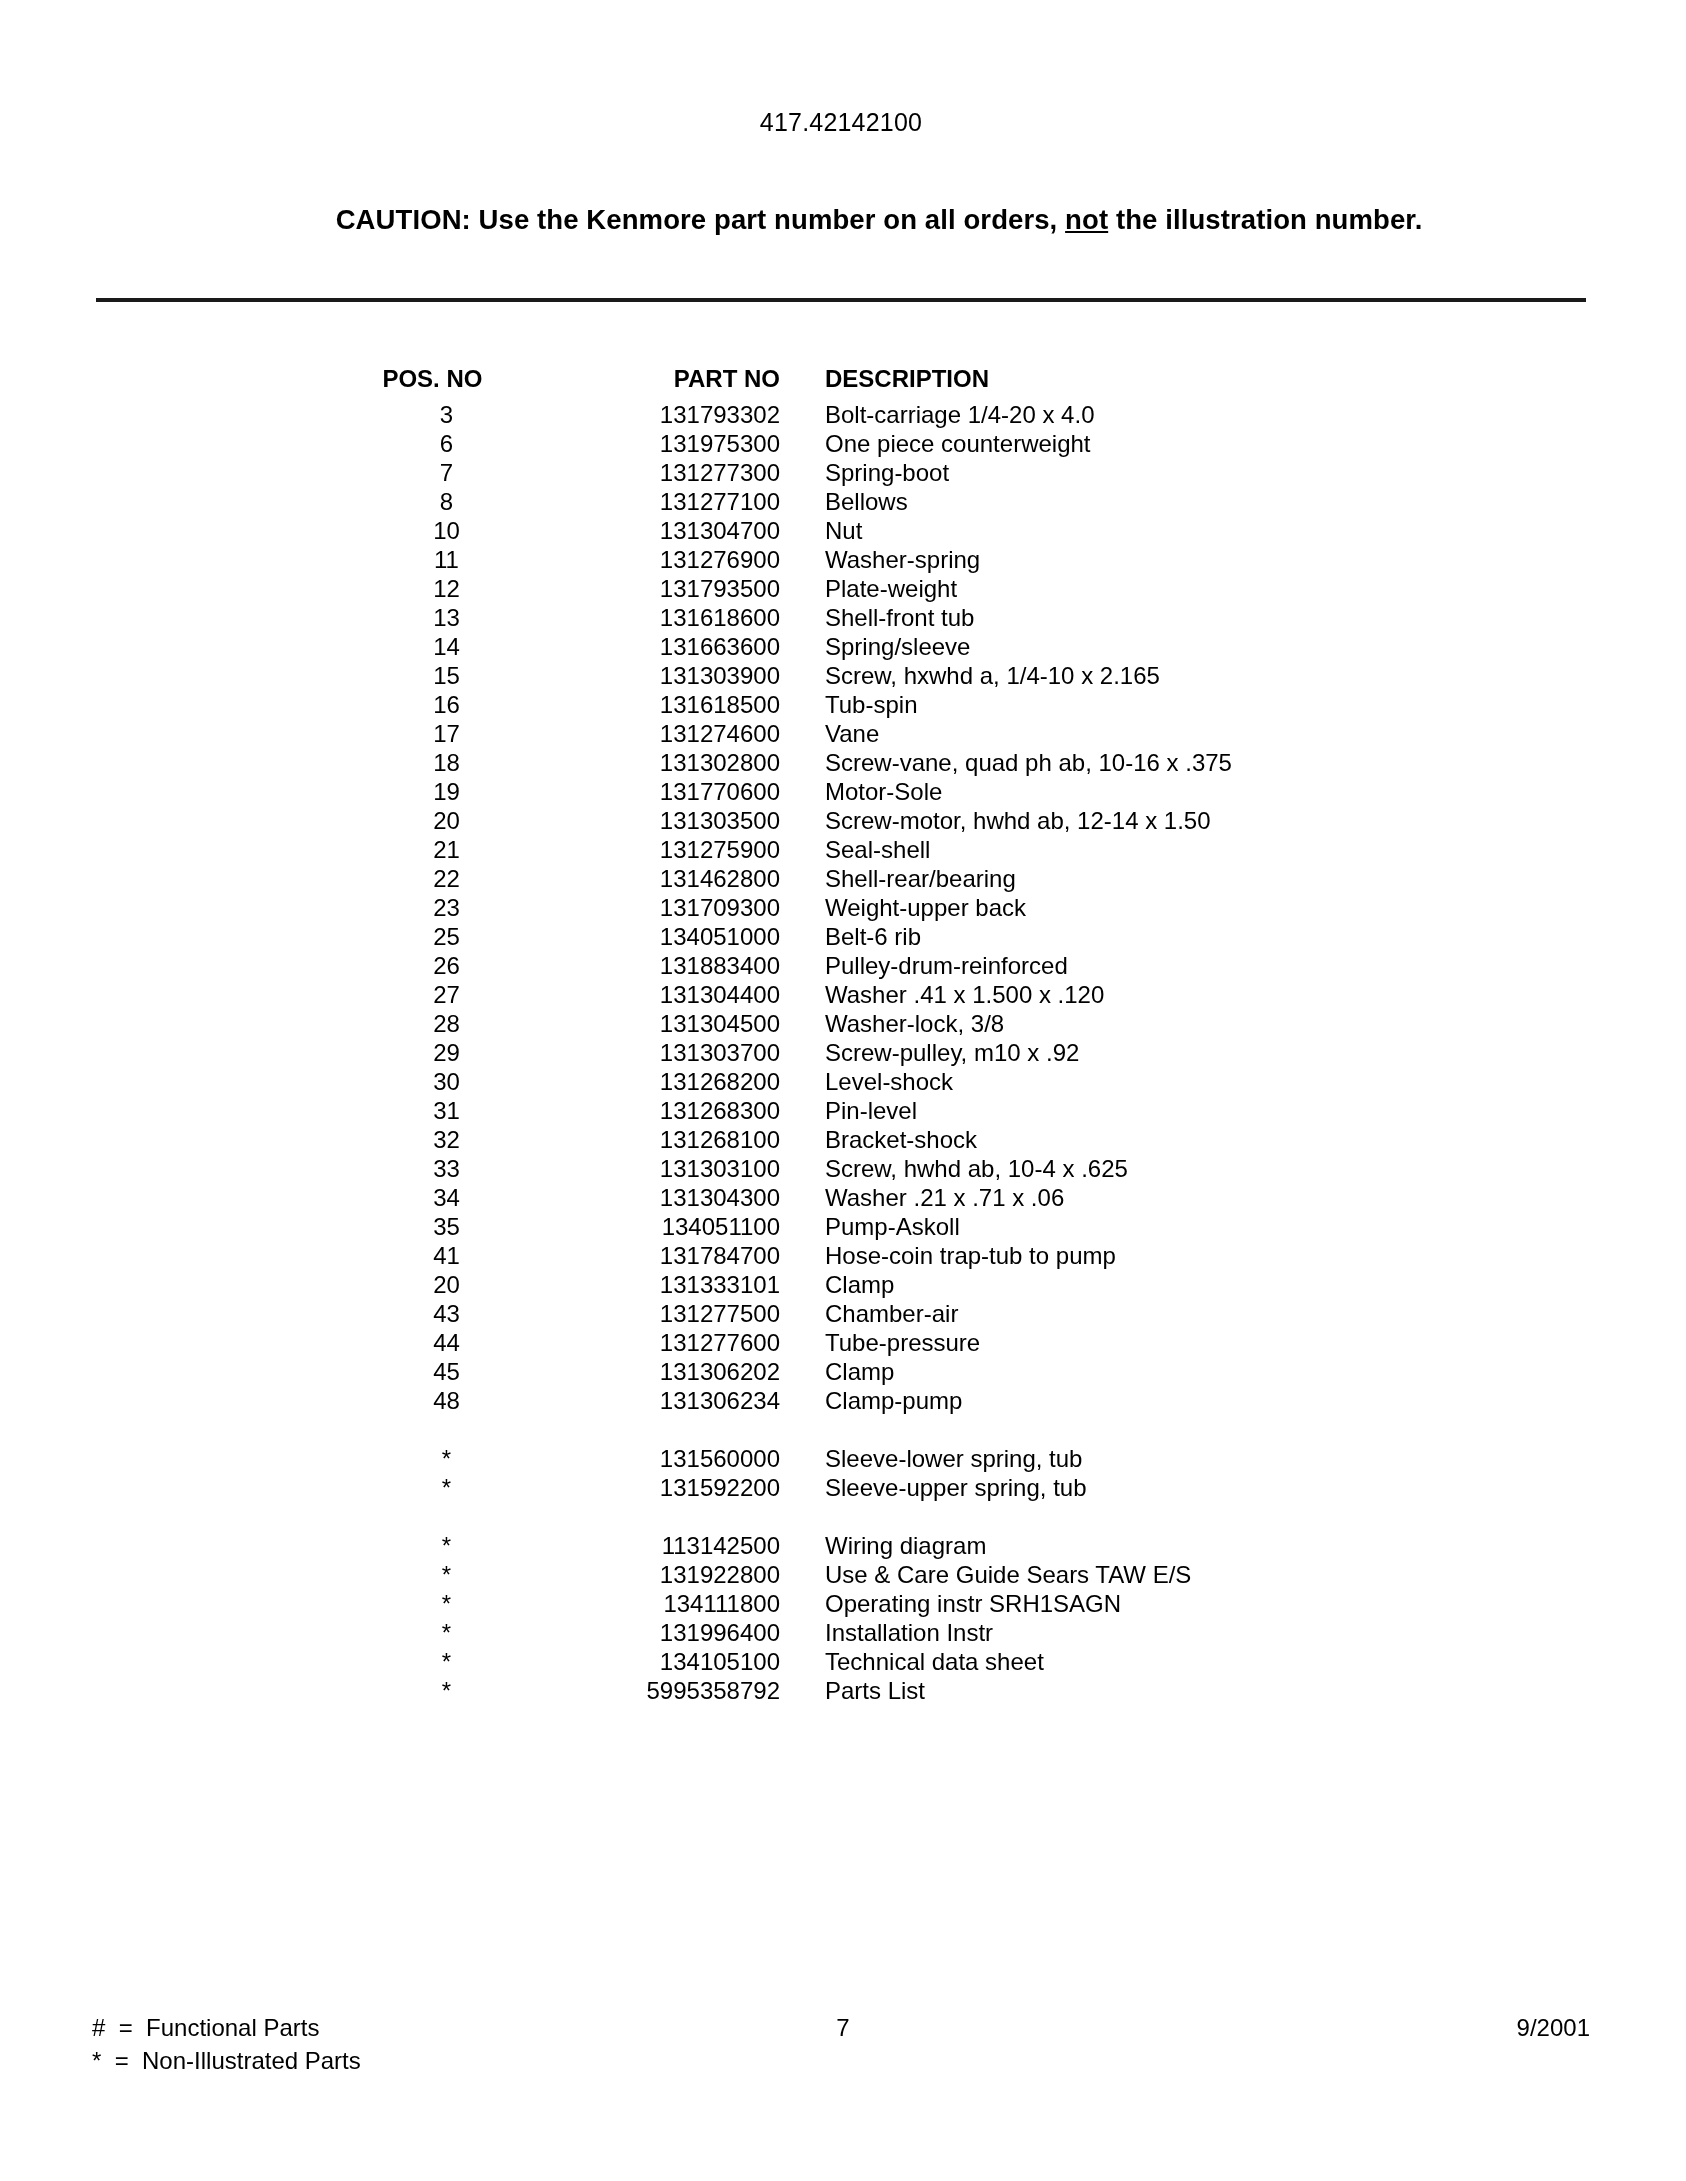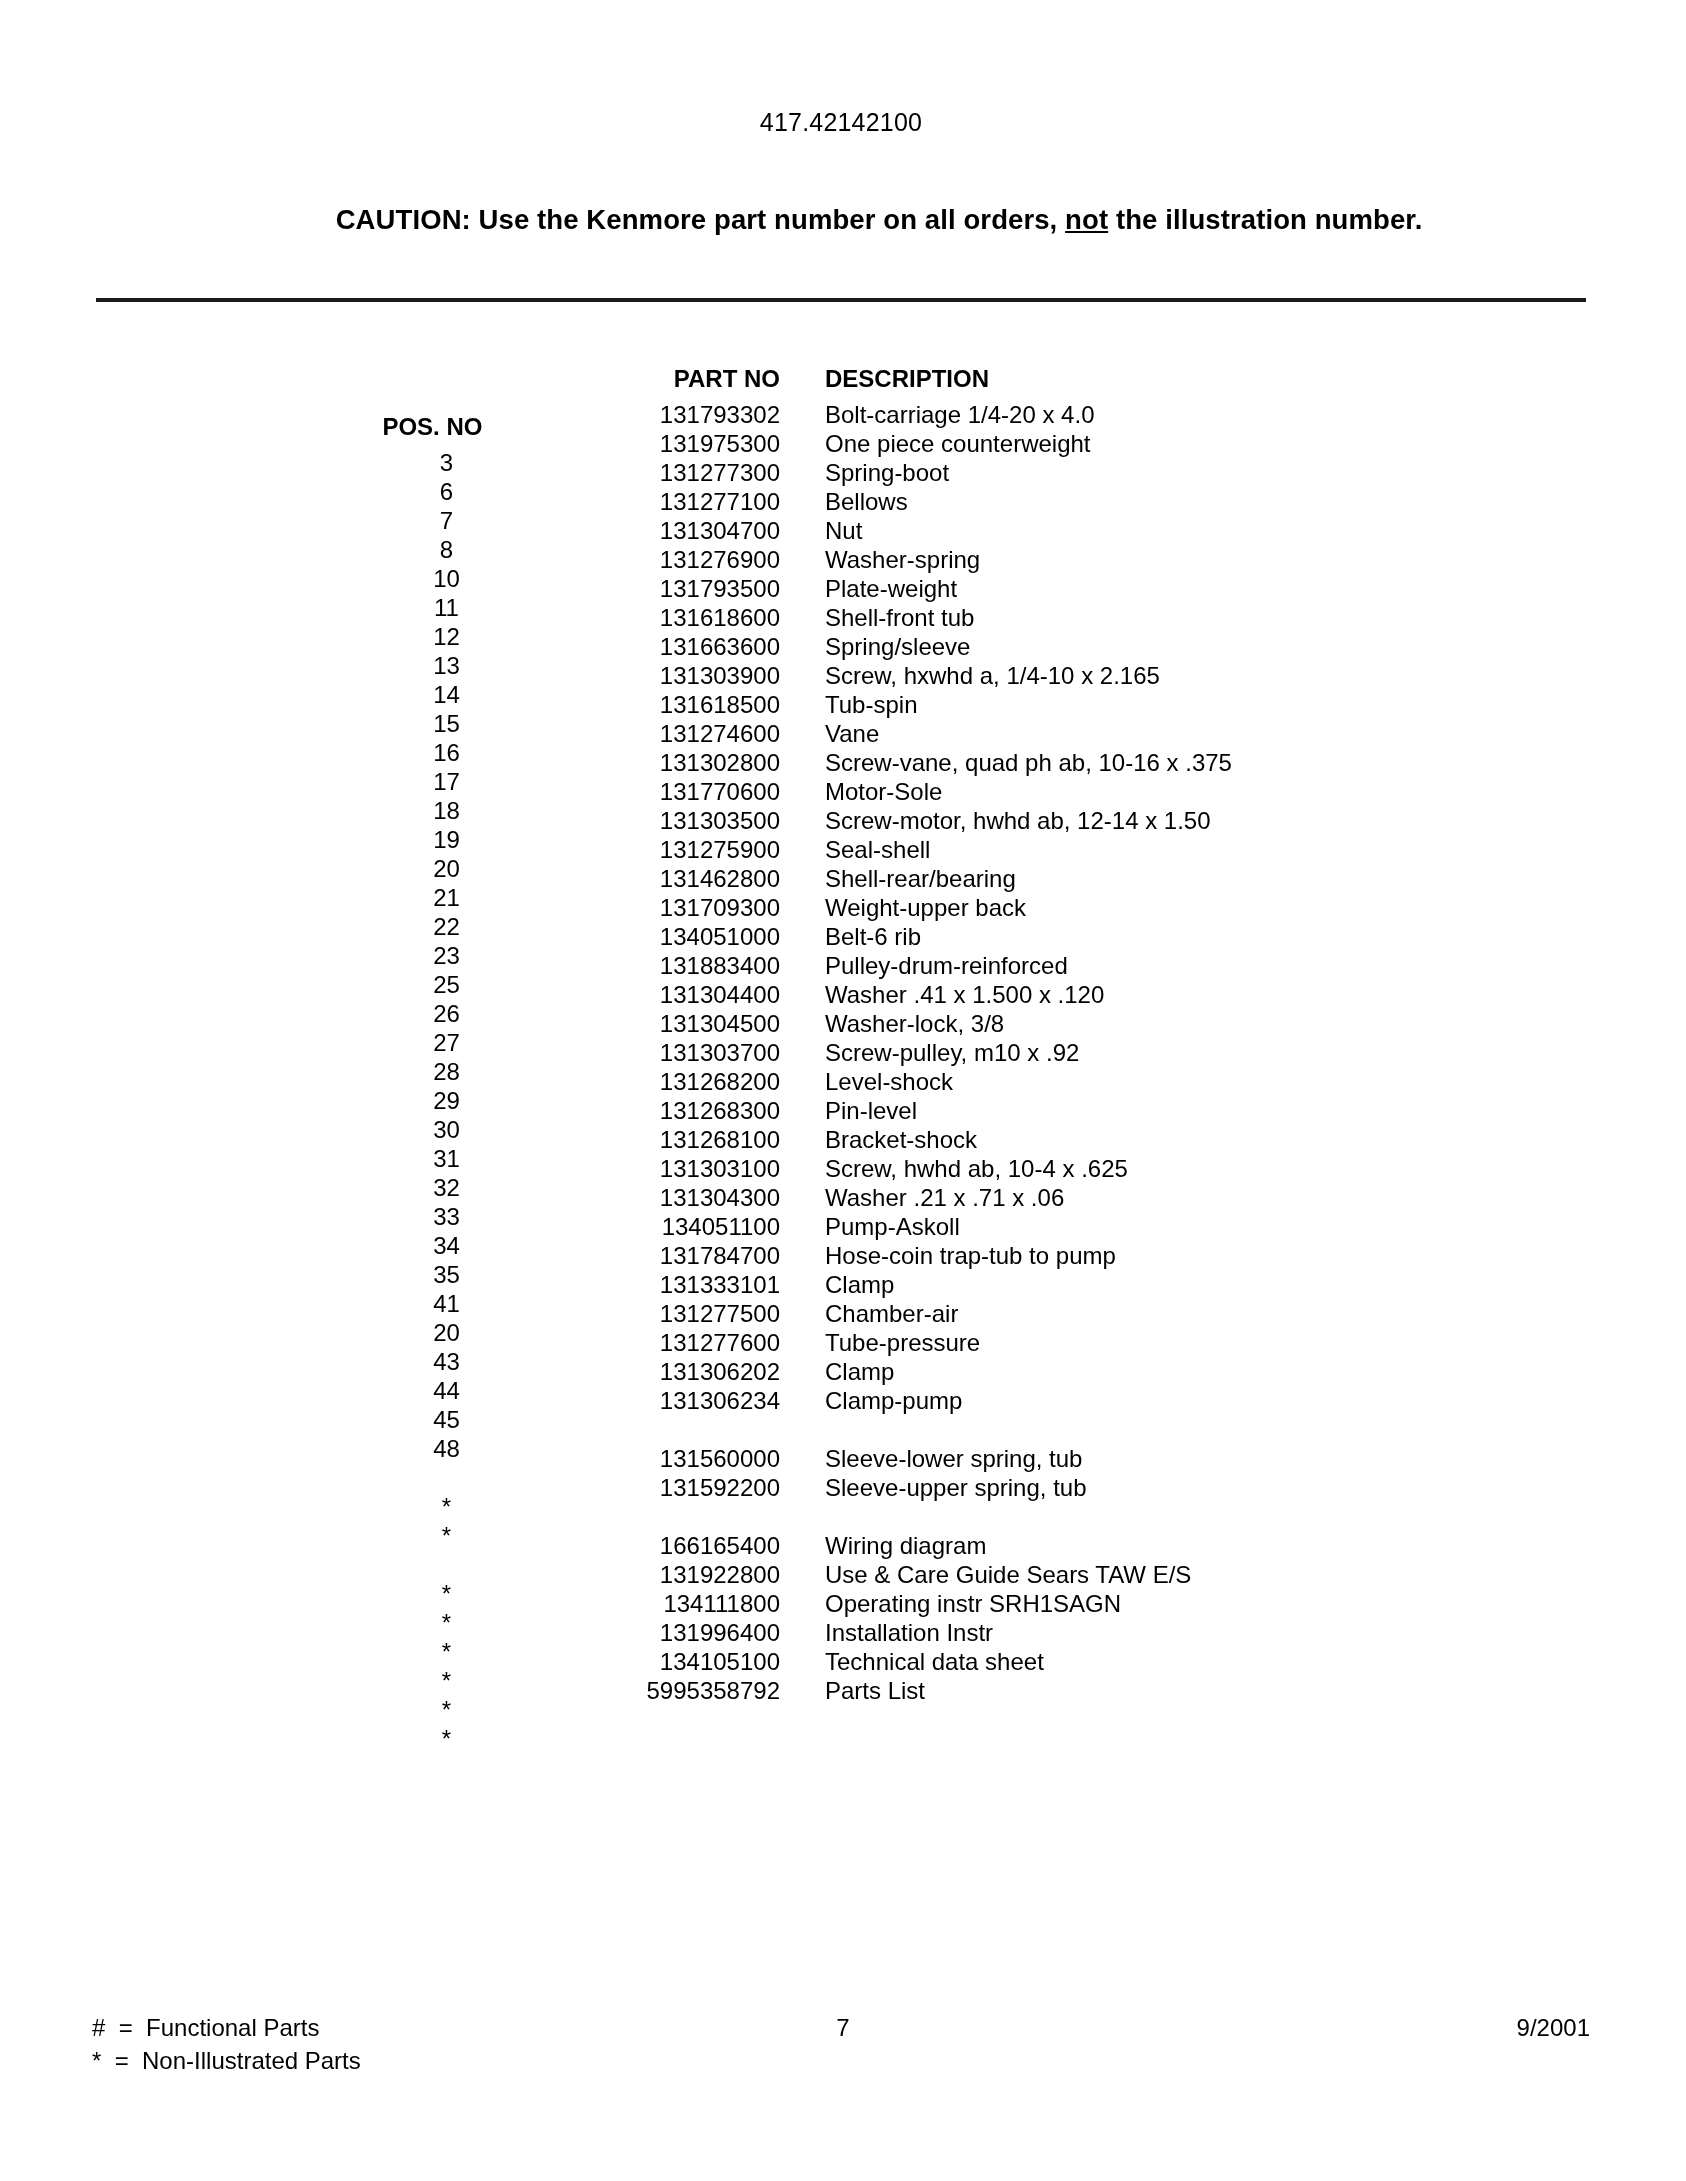--- a/index.html
+++ b/index.html
@@ -73,21 +73,20 @@
   .row.spacer {
     height: 29px;
   }
 
   .c-pos {
     position: absolute;
     left: 364px;
     width: 165px;
     text-align: center;
     font-size: 24px;
-    margin-top: 48px;
   }
   .c-part {
     position: absolute;
     left: 558px;
     width: 222px;
     text-align: right;
     font-size: 24px;
   }
   .c-desc {
     position: absolute;
@@ -362,21 +361,21 @@
           <span class="c-desc">Sleeve-lower spring, tub</span>
         </div>
         <div class="row">
           <span class="c-pos star">*</span>
           <span class="c-part">131592200</span>
           <span class="c-desc">Sleeve-upper spring, tub</span>
         </div>
         <div class="row spacer"></div>
         <div class="row">
           <span class="c-pos star">*</span>
-          <span class="c-part">166165400</span>
+          <span class="c-part">113142500</span>
           <span class="c-desc">Wiring diagram</span>
         </div>
         <div class="row">
           <span class="c-pos star">*</span>
           <span class="c-part">131922800</span>
           <span class="c-desc">Use &amp; Care Guide Sears TAW E/S</span>
         </div>
         <div class="row">
           <span class="c-pos star">*</span>
           <span class="c-part">134111800</span>

